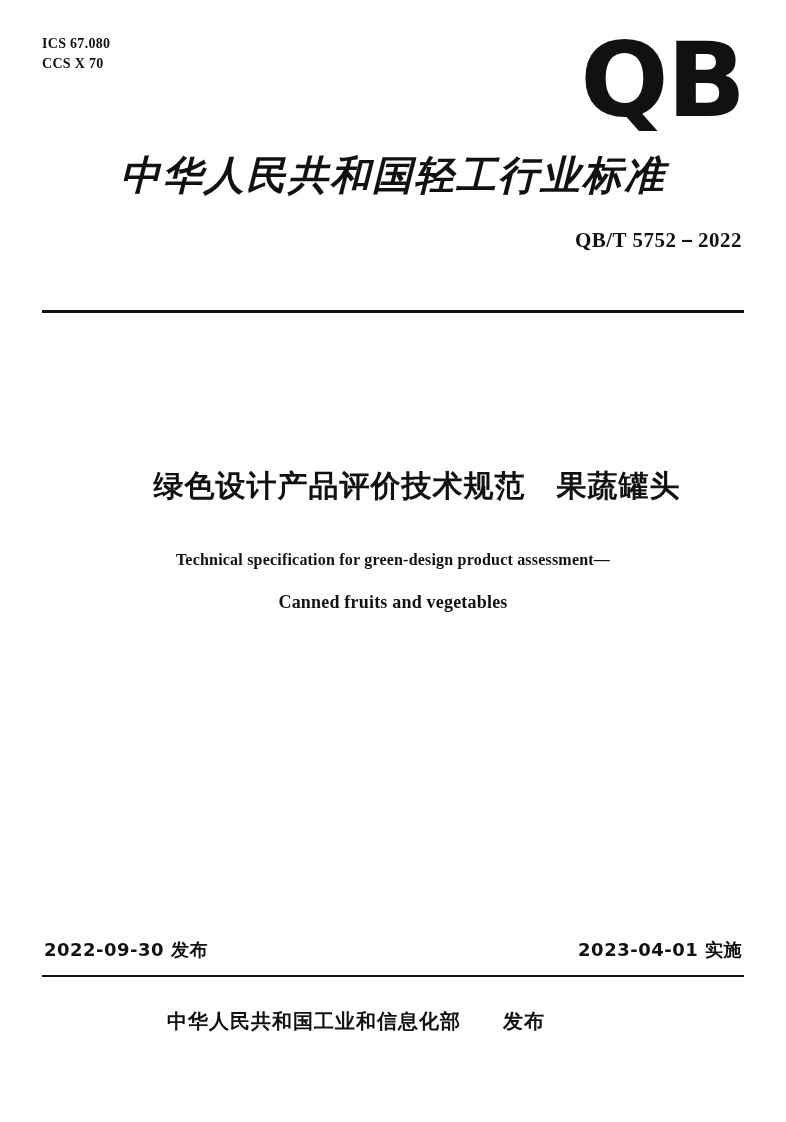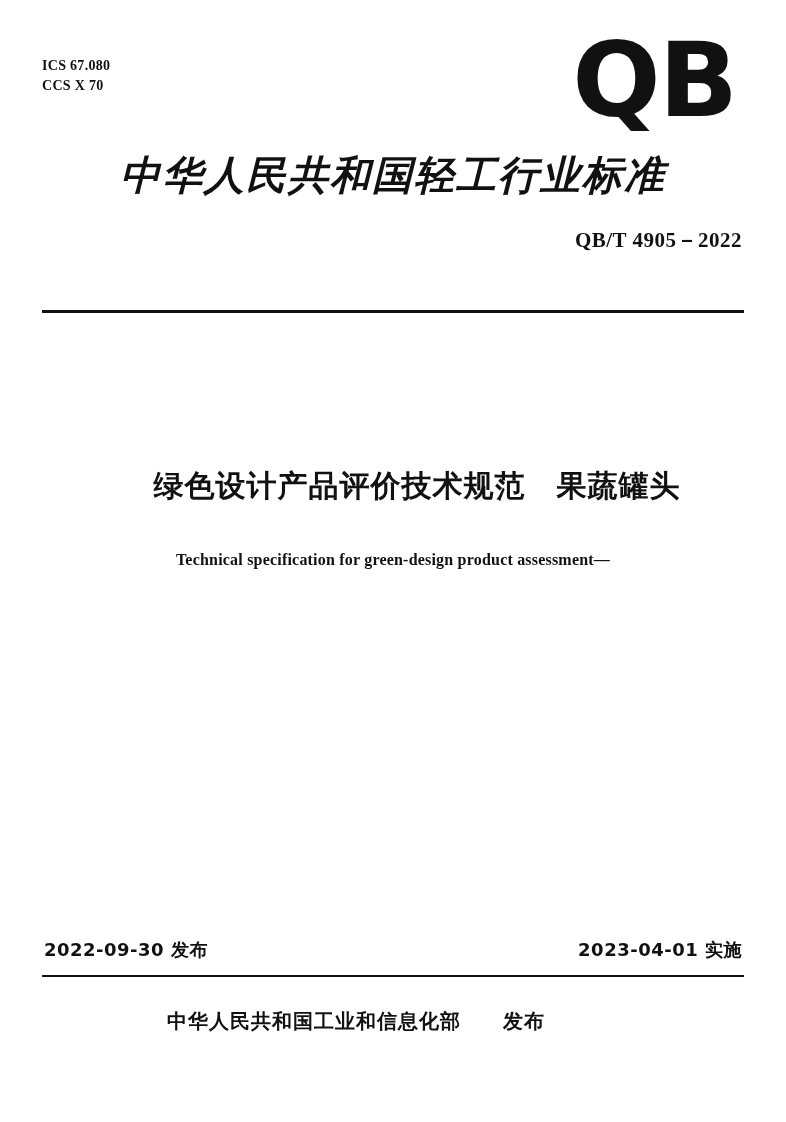--- a/index.html
+++ b/index.html
@@ -36,36 +36,35 @@
   .ics-lines {
     position: absolute;
     top: 0;
     left: 0;
     font-family: "Liberation Serif", serif;
     font-weight: bold;
     font-size: 14px;
     line-height: 20px;
     letter-spacing: 0.3px;
     color: #111;
-    margin-top: 22px;
   }
   .ics-lines div { white-space: nowrap; }
 
   
   .qb-logo {
     position: absolute;
     top: 0;
     right: 0;
     width: 180px;
     height: 108px;
   }
   .qb-logo .qb-text {
     position: absolute;
     top: -14px;
-    right: 8px;
+    right: 0;
     font-family: "DejaVu Sans", sans-serif;
     font-weight: bold;
     font-size: 104px;
     line-height: 120px;
     letter-spacing: -2px;
     color: #111;
   }
 
   
   .national-title {
@@ -202,26 +201,27 @@
     </div>
 
     <div class="qb-logo">
       <div class="qb-text">QB</div>
     </div>
 
   </div>
 
   <div class="national-title">中华人民共和国轻工行业标准</div>
 
-  <div class="std-number">QB/T 4905－2022</div>
+  <div class="std-number">QB/T 5752－2022</div>
 
   <div class="rule-top"></div>
 
   <div class="title-cn">绿色设计产品评价技术规范　果蔬罐头</div>
   <div class="title-en1">Technical specification for green-design product assessment—</div>
+  <div class="title-en2">Canned fruits and vegetables</div>
 
   <div class="date-issue">2022-09-30 发布</div>
   <div class="date-effective">2023-04-01 实施</div>
 
   <div class="rule-bottom"></div>
 
   <div class="publisher">中华人民共和国工业和信息化部　　发布</div>
 
 </div>
 

